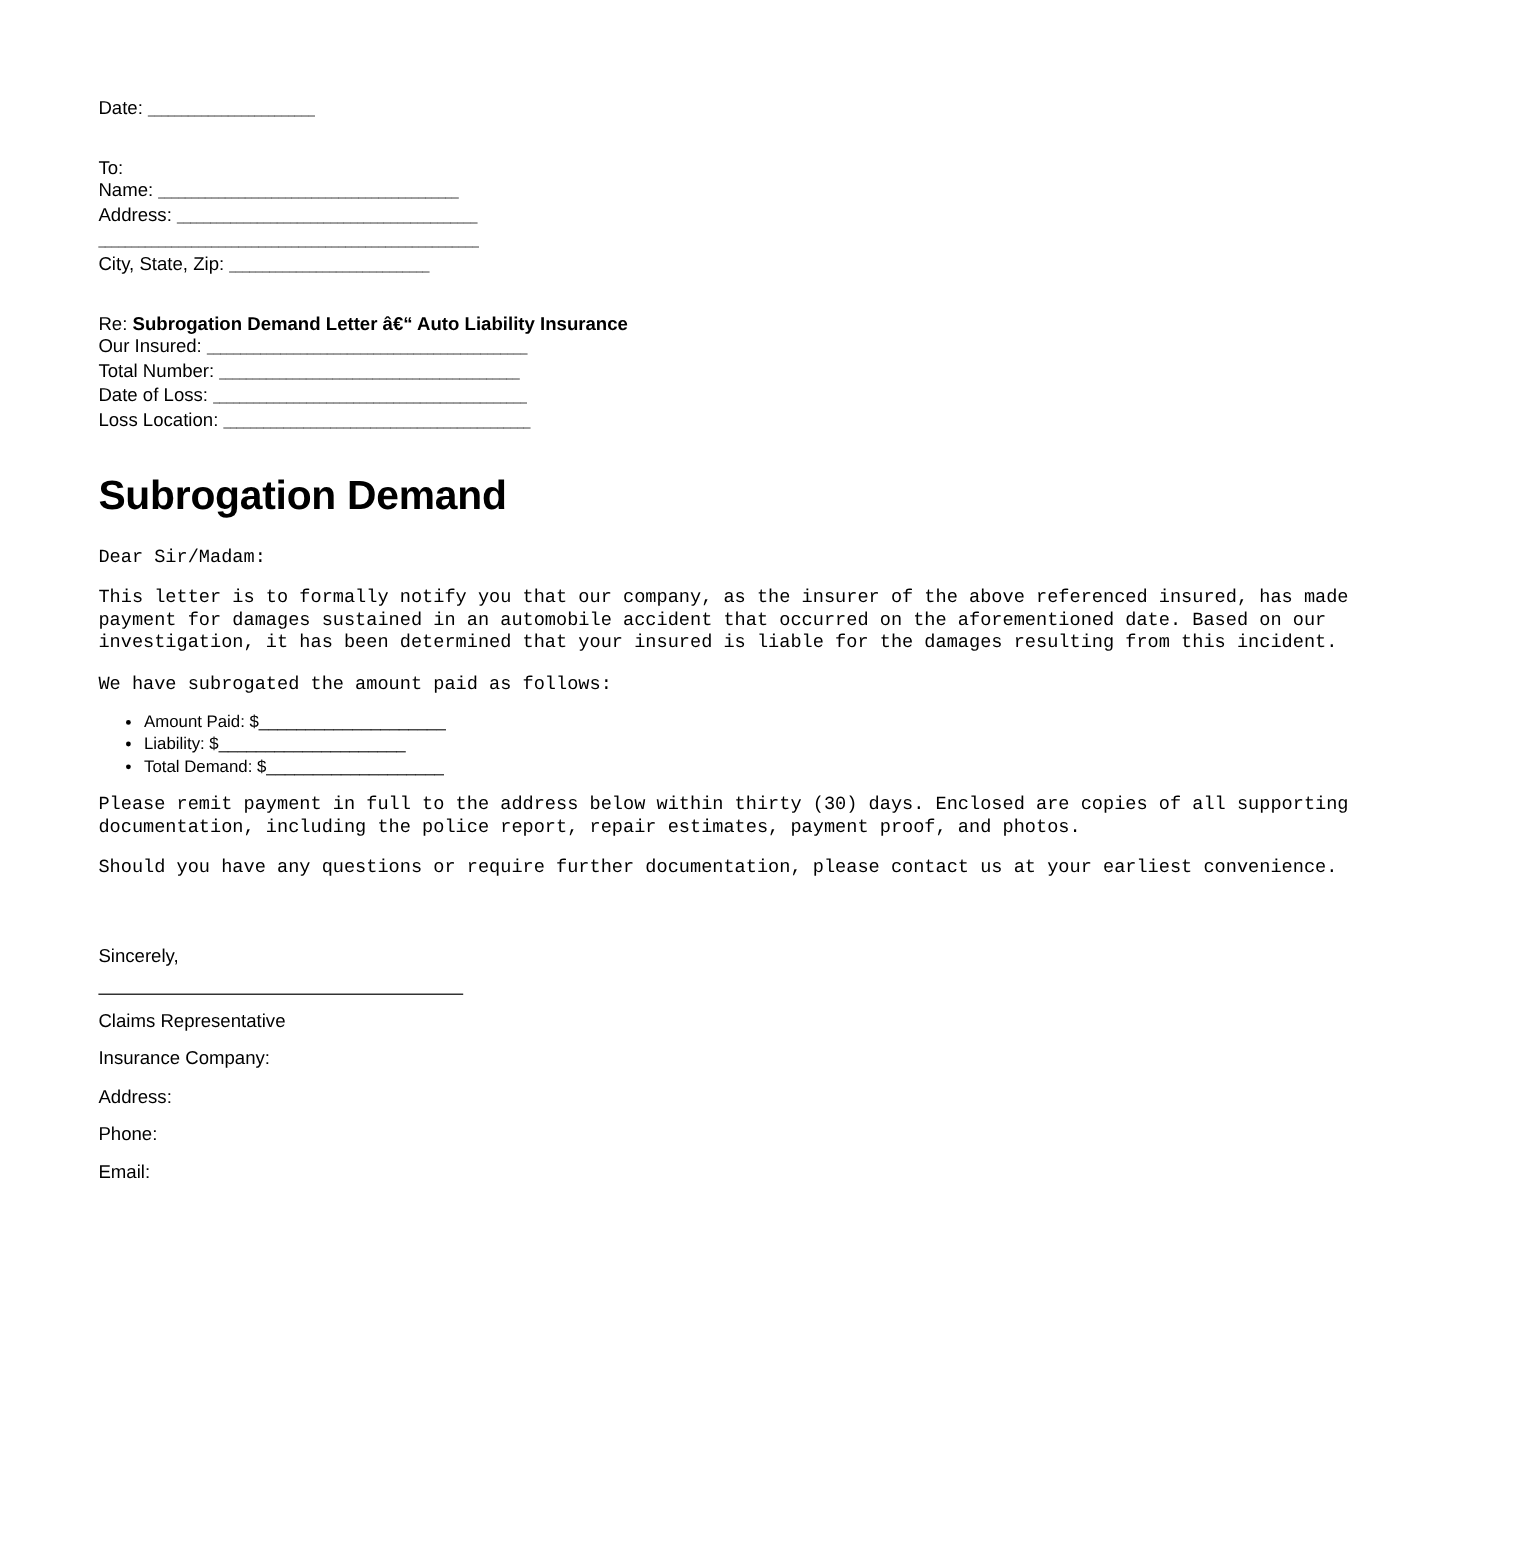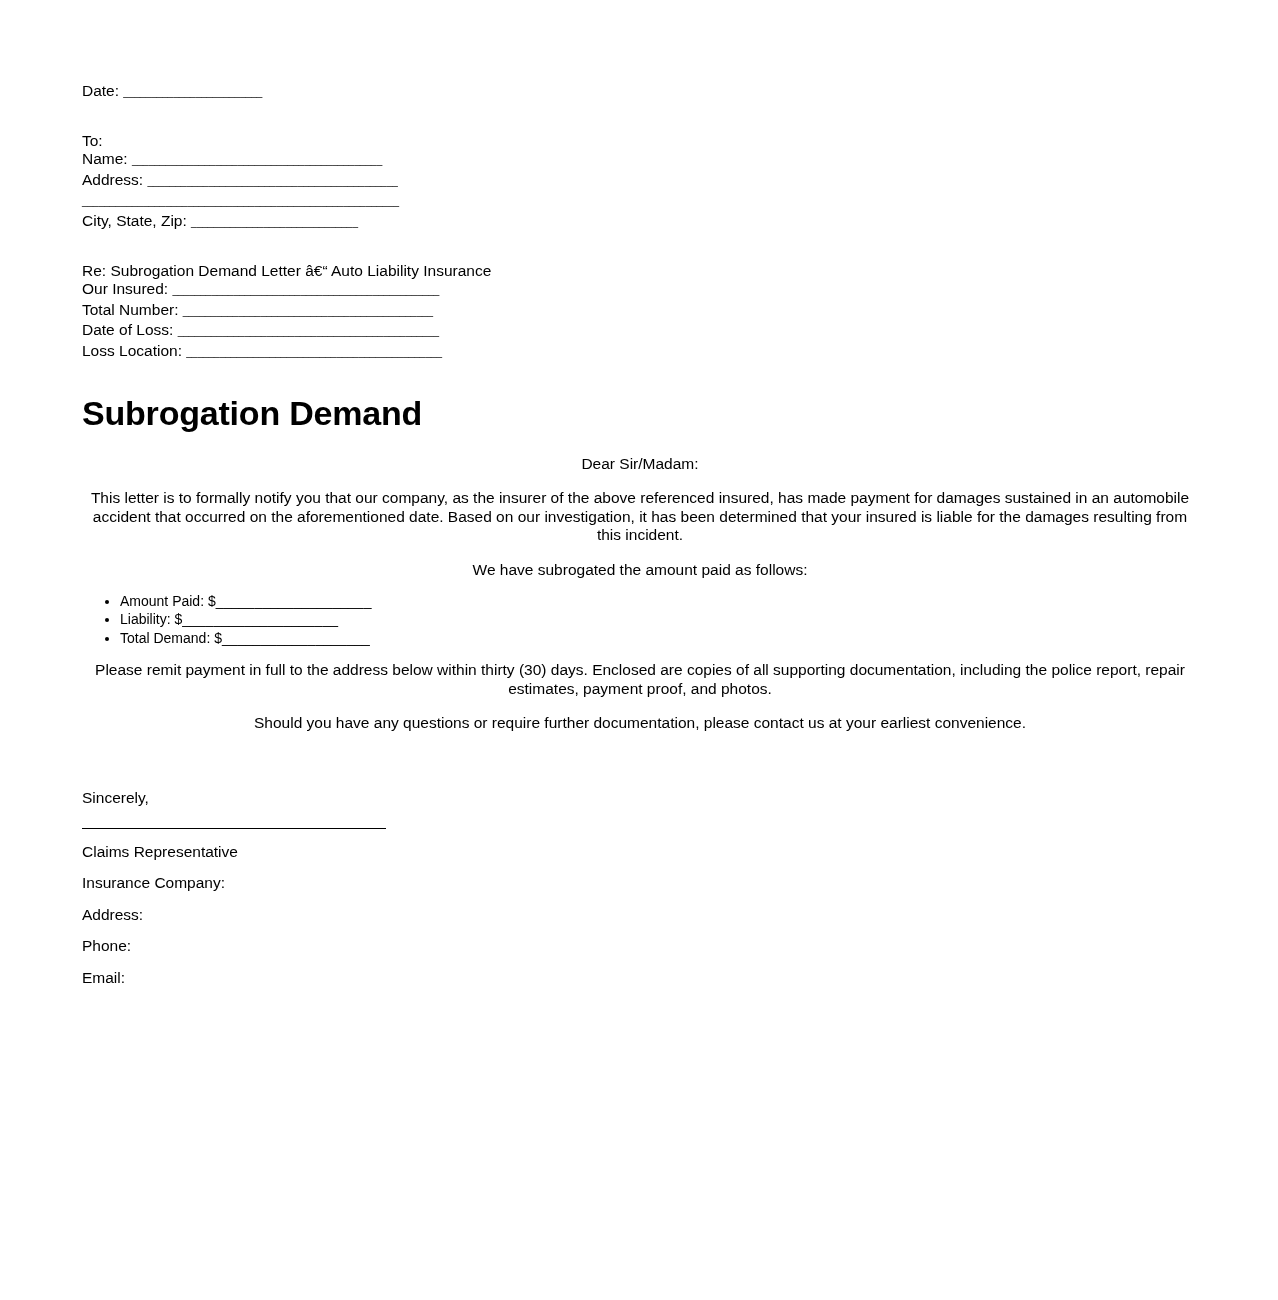--- a/index.html
+++ b/index.html
@@ -41,38 +41,39 @@
     line-height: 18.6px;
   }
   .to-block div { white-space: pre; }
 
   
   .re-block {
     font-size: 15.5px;
     line-height: 18.6px;
   }
   .re-block div { white-space: pre; }
-  .re-subject { font-weight: normal; text-align: right; }
+  .re-subject { font-weight: bold; text-align: right; }
 
   
   h1.doc-title {
     font-size: 34px;
     font-weight: bold;
     margin: 30px 0 0 0;
     line-height: 40px;
     letter-spacing: -0.2px;
   }
 
   
   p.body-para {
     font-size: 15.5px;
     line-height: 18.6px;
     margin: 0;
     max-width: 1118px;
-    text-align: center;
+    text-align: left;
+    font-family: Liberation Mono, monospace;
   }
 
   .p-gap { height: 16px; }
 
   
   ul.amount-list {
     margin: 0;
     padding-left: 38px;
     list-style-type: disc;
   }

